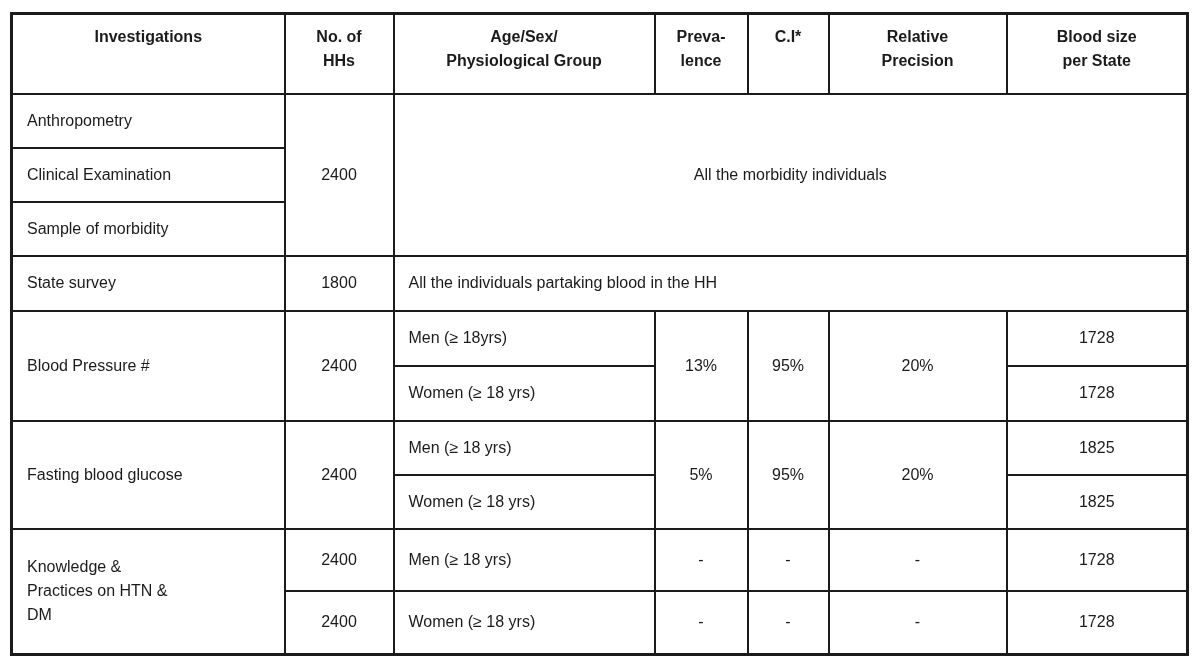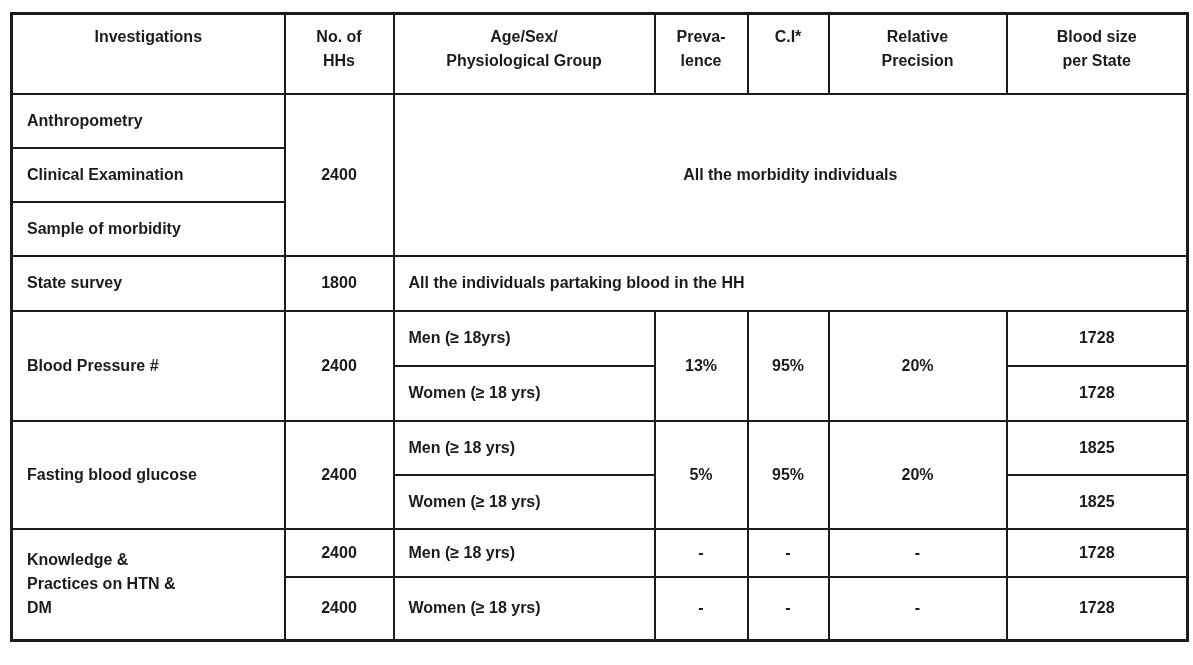--- a/index.html
+++ b/index.html
@@ -32,28 +32,28 @@
     vertical-align: top;
     padding: 10px 6px 4px 6px;
     line-height: 1.5;
     white-space: pre-line;
   }
   .survey td {
     vertical-align: middle;
     text-align: center;
     padding: 4px 10px;
     line-height: 1.5;
-    font-weight: bold;
+    font-weight: normal;
   }
   .survey td.left { text-align: left; padding-left: 14px; }
   .survey td.pre  { white-space: pre-line; }
   tr.rh-hdr   { height: 80px; }
   tr.rh-sm    { height: 54px; }
   tr.rh-md    { height: 55px; }
-  tr.rh-kp1   { height: 48px; }
+  tr.rh-kp1   { height: 62px; }
   tr.rh-kp2   { height: 64px; }
 </style>
 </head>
 <body>
 
 <div class="page">
   <table class="survey">
     <colgroup>
       <col style="width:273px">
       <col style="width:109px">

